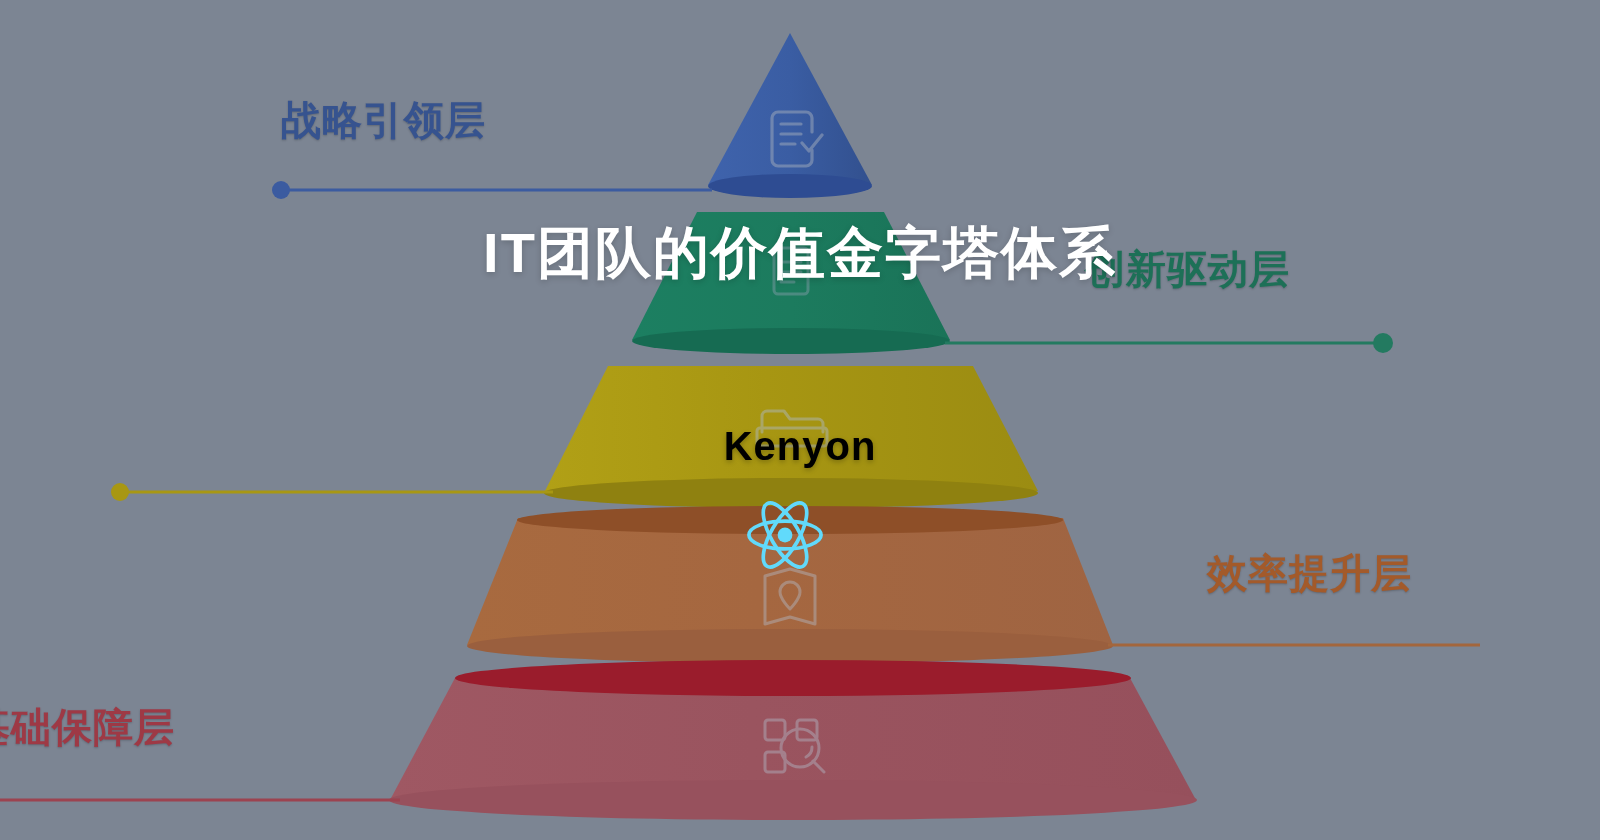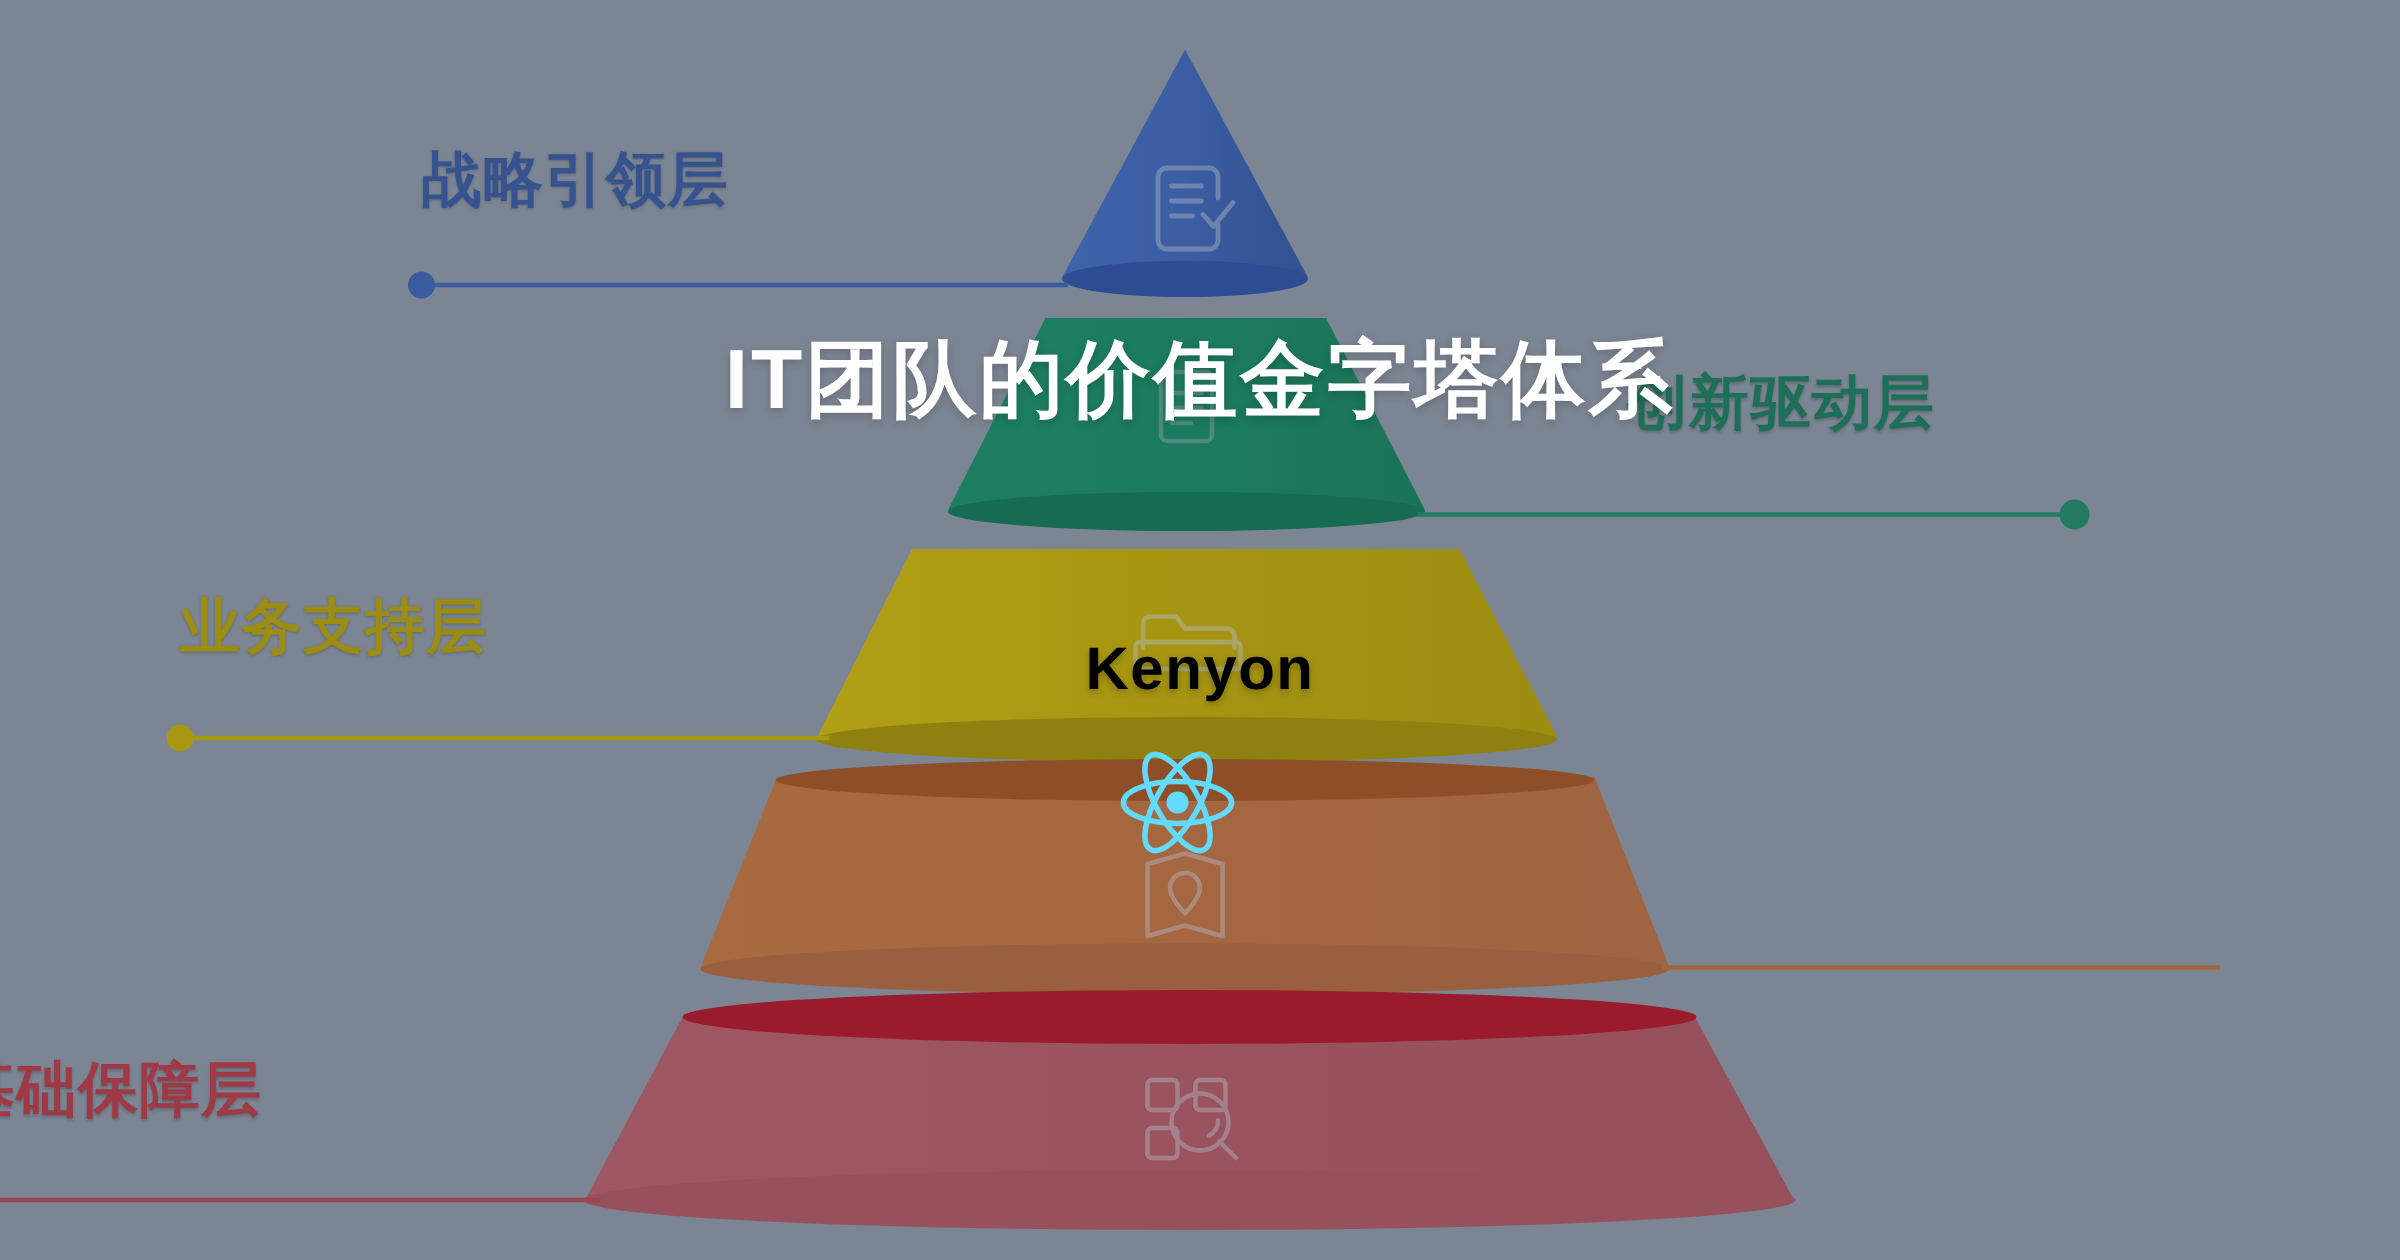--- a/index.html
+++ b/index.html
@@ -185,22 +185,22 @@
     </g>
     <g>
       <line x1="0" y1="800" x2="400" y2="800" stroke="#9c4350" stroke-width="3"></line>
     </g>
   </svg>
 
   <div class="layer-label" id="label-strategy">战略引领层</div>
 
   <div class="layer-label" id="label-innovation">创新驱动层</div>
 
-  <div class="layer-label" id="label-business">业务支持层</div>
-
+
+  <div class="layer-label" id="label-efficiency">效率提升层</div>
 
   <div class="layer-label" id="label-foundation">基础保障层</div>
 
   <div id="main-title">IT团队的价值金字塔体系</div>
 
   <div id="brand-name">Kenyon</div>
 
   <svg id="react-logo" viewBox="0 0 100 100">
     <g stroke="#61dafb" stroke-width="4.5" fill="none">
       <ellipse cx="50" cy="50" rx="44" ry="17"></ellipse>

